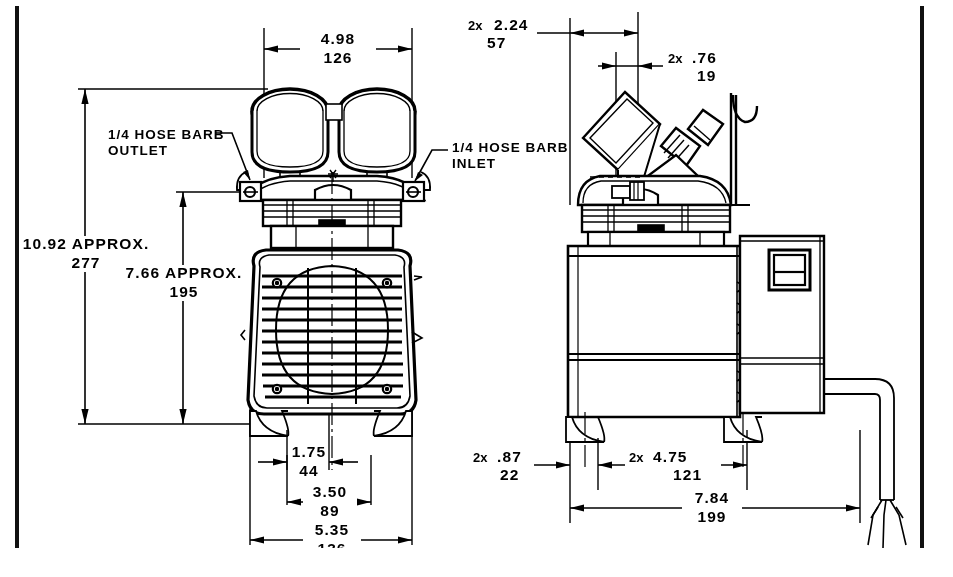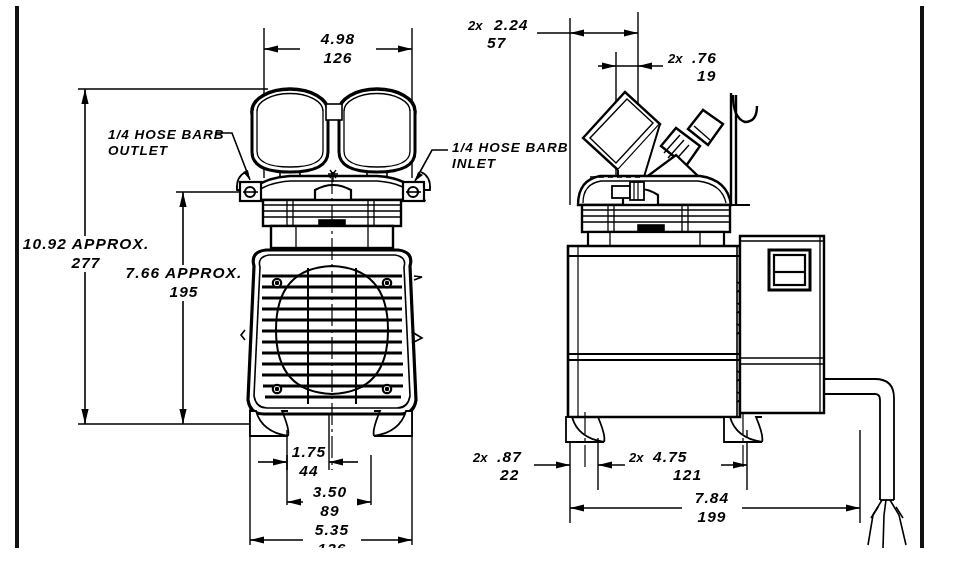--- a/index.html
+++ b/index.html
@@ -9,21 +9,20 @@
   }
   body {
     font-family: "Liberation Sans", sans-serif;
   }
   #drawing-root {
     position: relative;
     width: 953px;
     height: 548px;
     background: #ffffff;
     overflow: hidden;
-    font-style: italic;
   }
   #drawing-svg {
     position: absolute;
     left: 0;
     top: 0;
   }
   text {
     font-family: "Liberation Sans", sans-serif;
     fill: #000000;
   }

